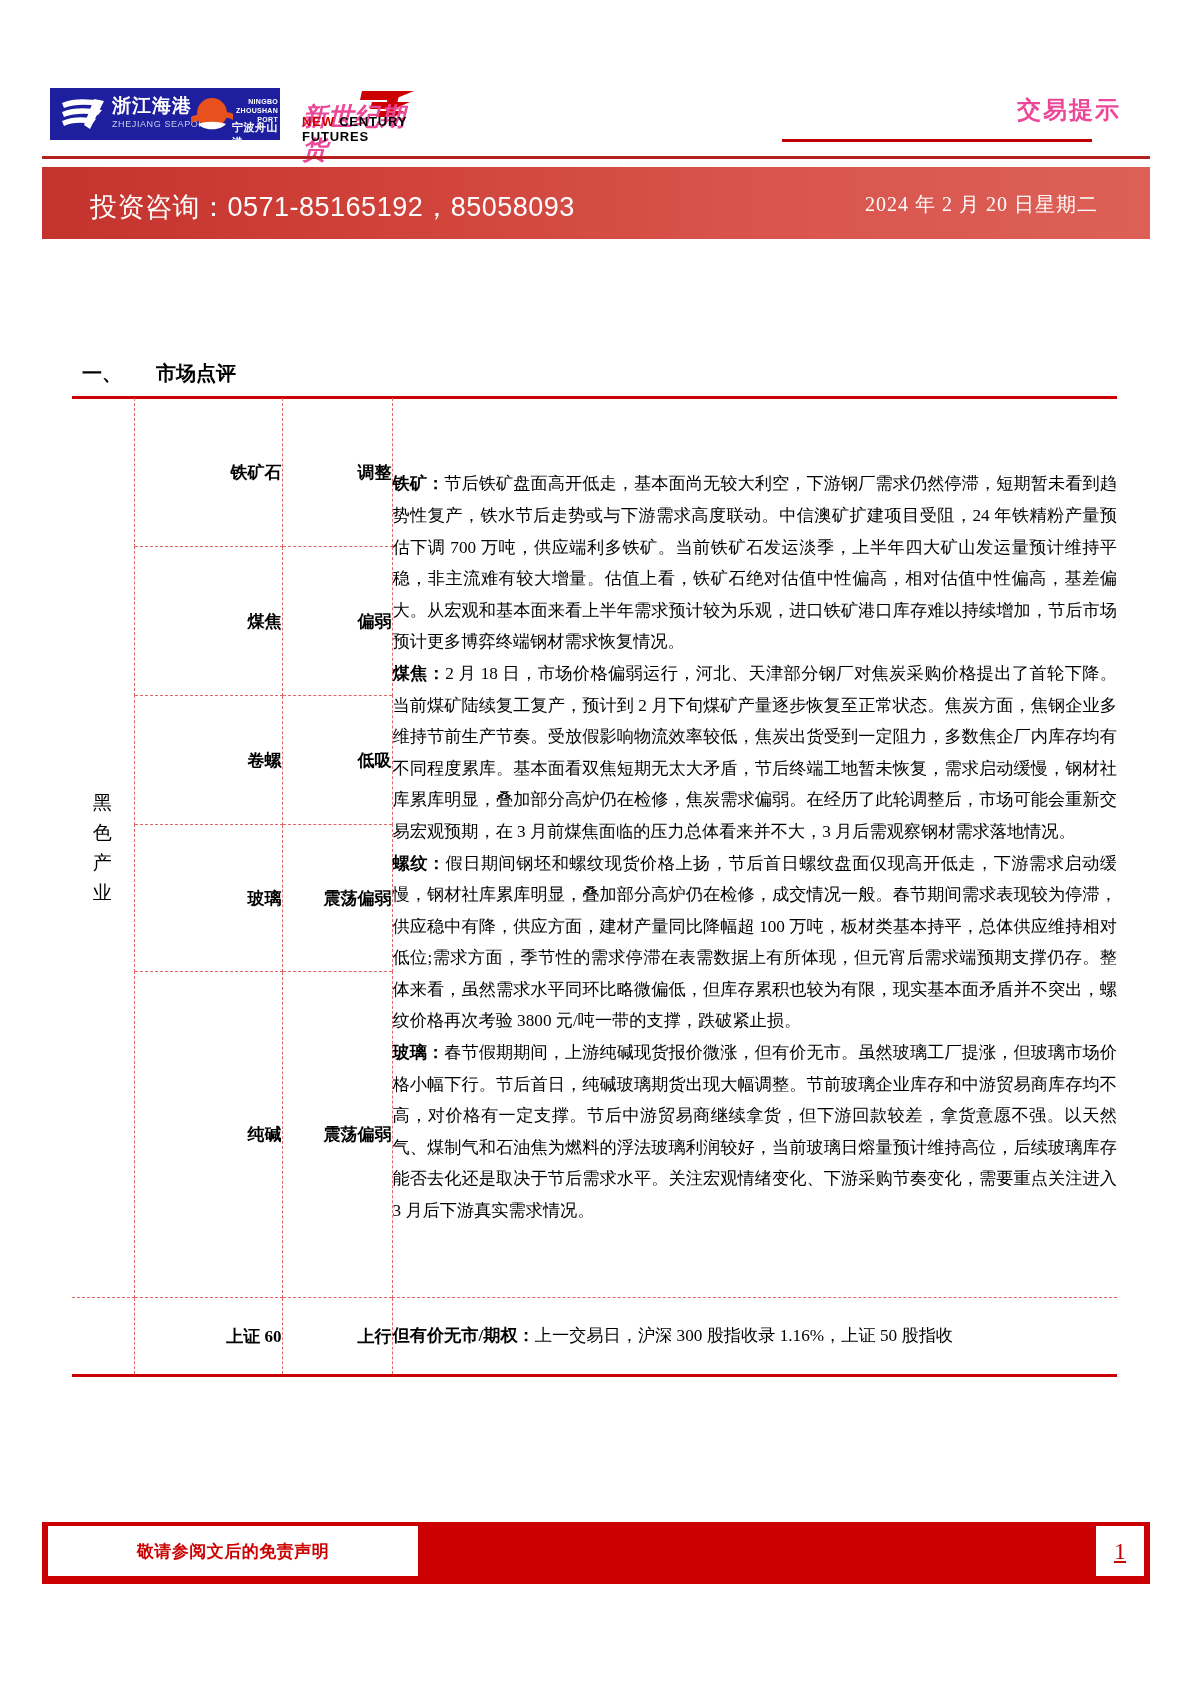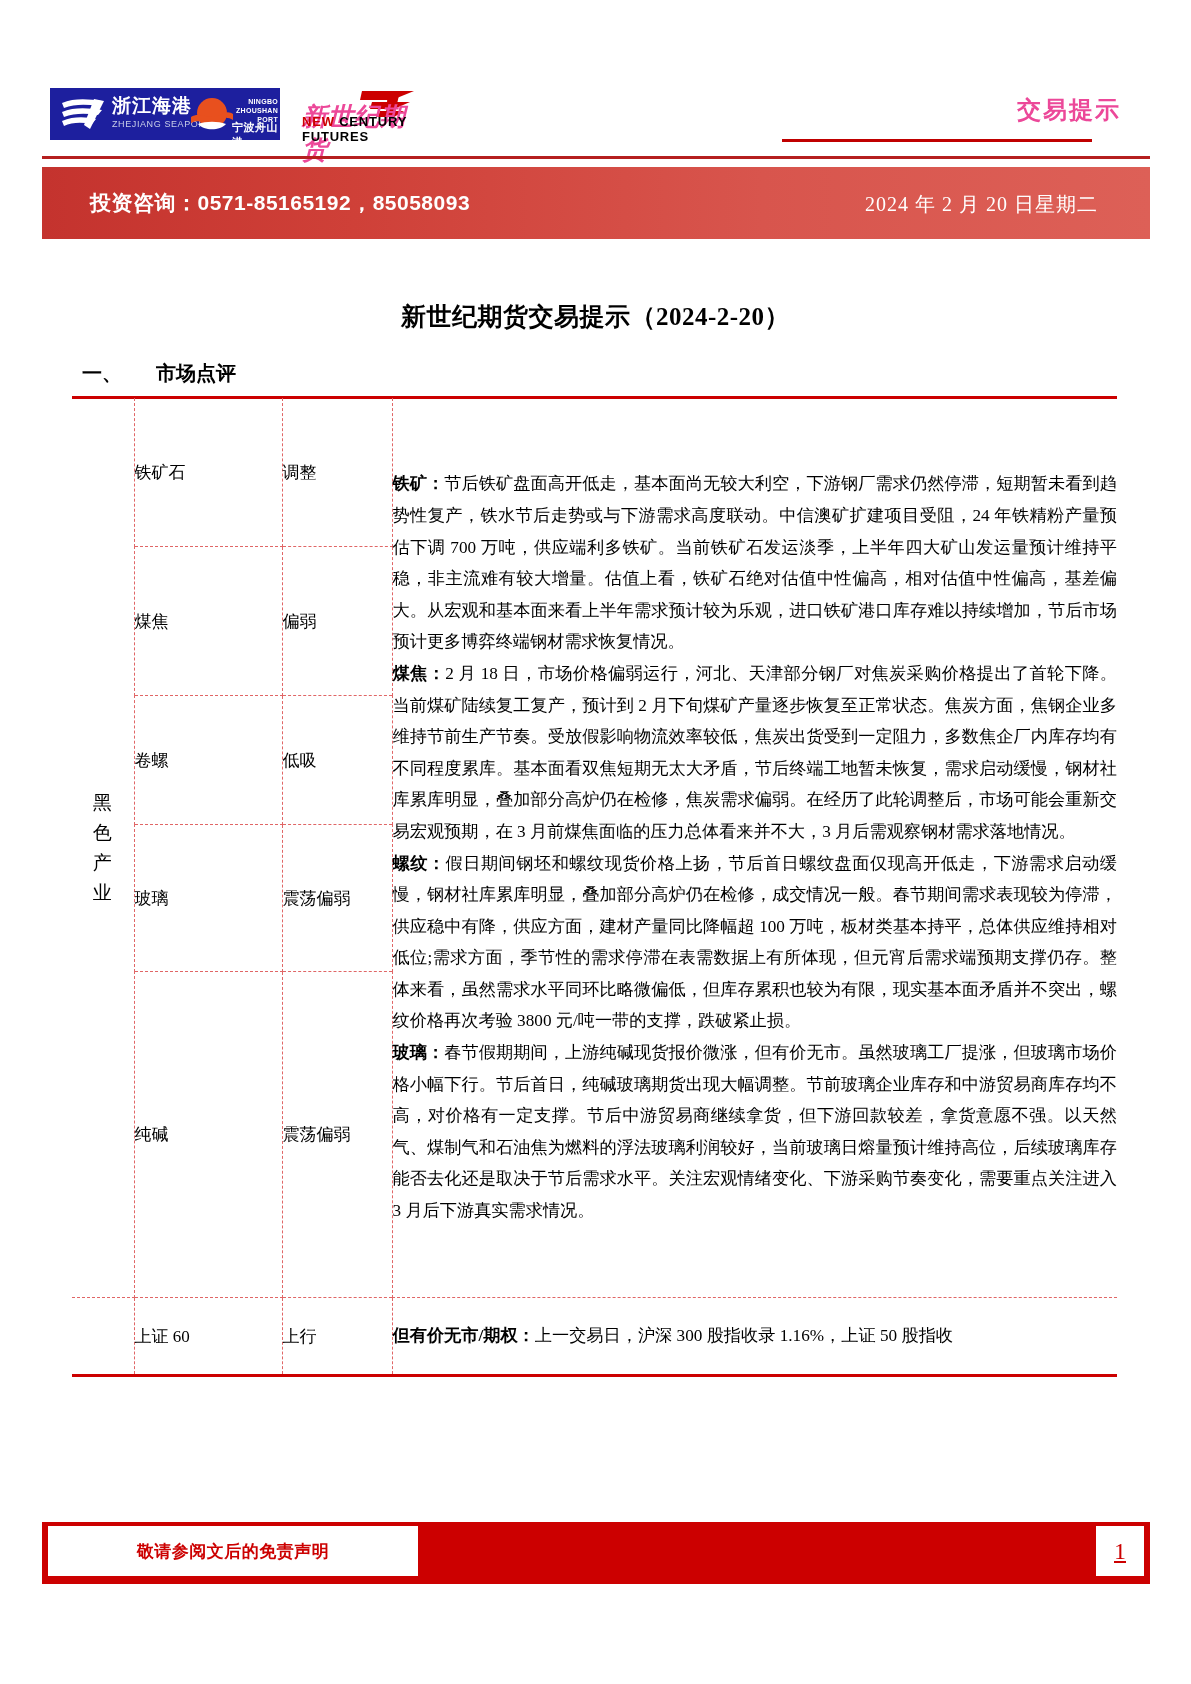--- a/index.html
+++ b/index.html
@@ -164,22 +164,22 @@
     width: 1108px;
     height: 72px;
     background: linear-gradient(90deg, #c4332e 0%, #cf4038 28%, #d8554d 65%, #dd6057 100%);
   }
   .banner-left {
     position: absolute;
     left: 48px;
     top: 22px;
     color: #ffffff;
     font-family: "Liberation Sans", sans-serif;
-    font-weight: bold;
-    font-size: 21px;
+    font-weight: normal;
+    font-size: 27px;
     letter-spacing: 0.5px;
   }
   .banner-right {
     position: absolute;
     right: 52px;
     top: 24px;
     color: #ffffff;
     font-family: "Liberation Serif", serif;
     font-size: 20px;
     letter-spacing: 1px;
@@ -241,23 +241,24 @@
   .sector-cell {
     text-align: center;
     font-family: "Liberation Serif", serif;
     font-size: 19px;
     line-height: 30px;
     letter-spacing: 1px;
   }
   .sector-cell span { display: block; }
 
   .name-cell, .view-cell {
-    text-align: left;
+    text-align: right;
     font-family: "Liberation Serif", serif;
     font-size: 17px;
+    font-weight: bold;
   }
 
   .body-cell {
     padding: 4px 8px 4px 10px;
     vertical-align: top;
   }
   .para {
     font-family: "Liberation Serif", serif;
     font-size: 17.2px;
     line-height: 31.6px;
@@ -404,21 +405,20 @@
     <div class="header-title">交易提示</div>
     <div class="hline-1"></div>
     <div class="hline-2"></div>
   </div>
 
   <div class="banner">
     <div class="banner-left">投资咨询：0571-85165192，85058093</div>
     <div class="banner-right">2024 年 2 月 20 日星期二</div>
   </div>
 
-  <div class="doc-title">新世纪期货交易提示（2024-2-20）</div>
 
   <div class="section-head">
     <span class="num">一、</span><span>市场点评</span>
   </div>
 
   <div class="rule-top"></div>
 
   <div class="tbl-wrap">
     <table class="main">
       <colgroup>

